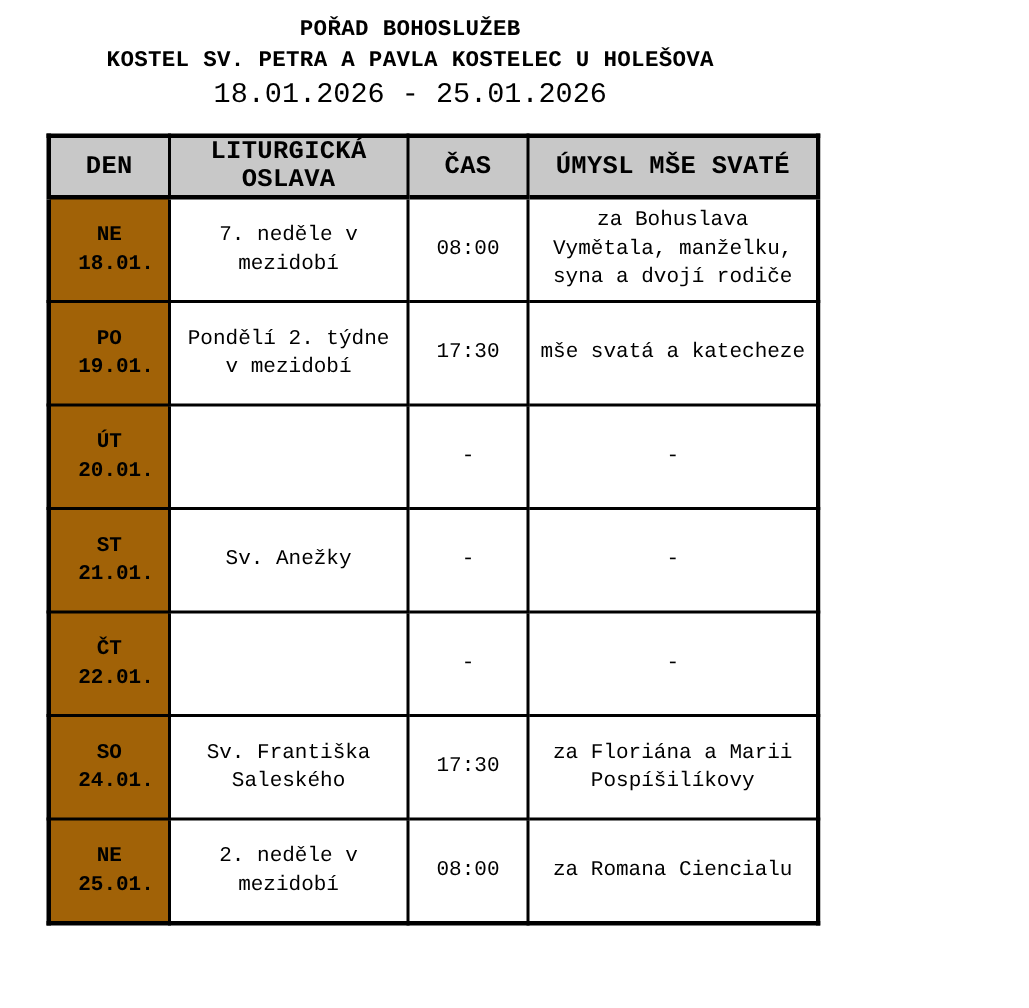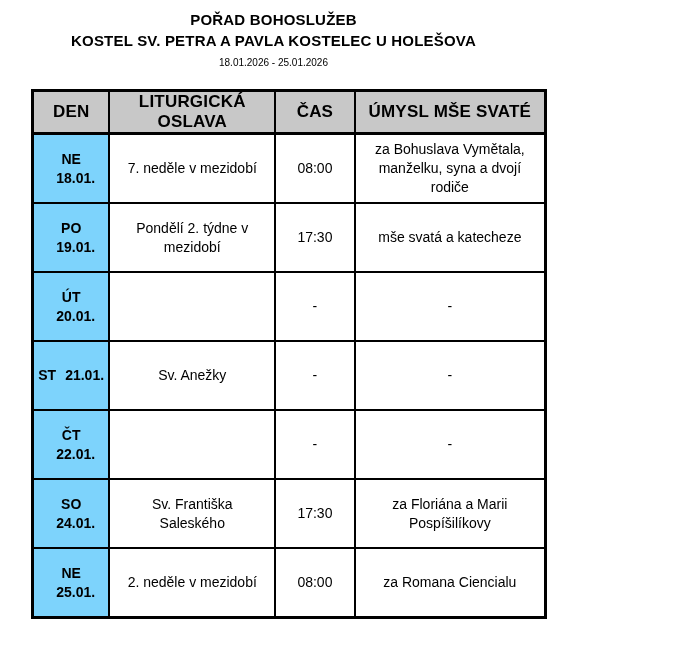--- a/index.html
+++ b/index.html
@@ -7,33 +7,34 @@
     padding: 0;
     background: #ffffff;
     font-family: "Liberation Sans", sans-serif;
     color: #000000;
   }
   .page {
     width: 547px;
     height: 672px;
     background: #ffffff;
     overflow: hidden;
+    font-family: Liberation Mono, monospace;
   }
   .page-header {
     text-align: center;
     padding-top: 9px;
   }
   .title-line {
     font-size: 15px;
     font-weight: bold;
     line-height: 21px;
     letter-spacing: 0.2px;
   }
   .date-range {
-    font-size: 10px;
+    font-size: 19px;
     font-weight: normal;
     line-height: 20px;
     margin-top: 2px;
   }
   table.schedule {
     border-collapse: collapse;
     table-layout: fixed;
     margin-left: 31px;
     margin-top: 16px;
     border: 3px solid #000000;
@@ -55,21 +56,21 @@
   }
   table.schedule td {
     border: 2px solid #000000;
     font-size: 14px;
     height: 67px;
     text-align: center;
     vertical-align: middle;
     line-height: 19px;
   }
   td.day-cell {
-    background: #7dd3fc;
+    background: #a16207;
     font-weight: bold;
     padding: 0 4px;
     margin-left: 35px;
   }
   td.day-cell .day-abbr { display: inline-block; }
   td.day-cell .day-date { display: inline-block; margin-left: 9px; }
   td.celebration-cell { padding: 0 8px; }
   td.time-cell        { padding: 0 8px; margin-left: 34px; }
   td.intention-cell   { padding: 0 6px; }
 </style>

